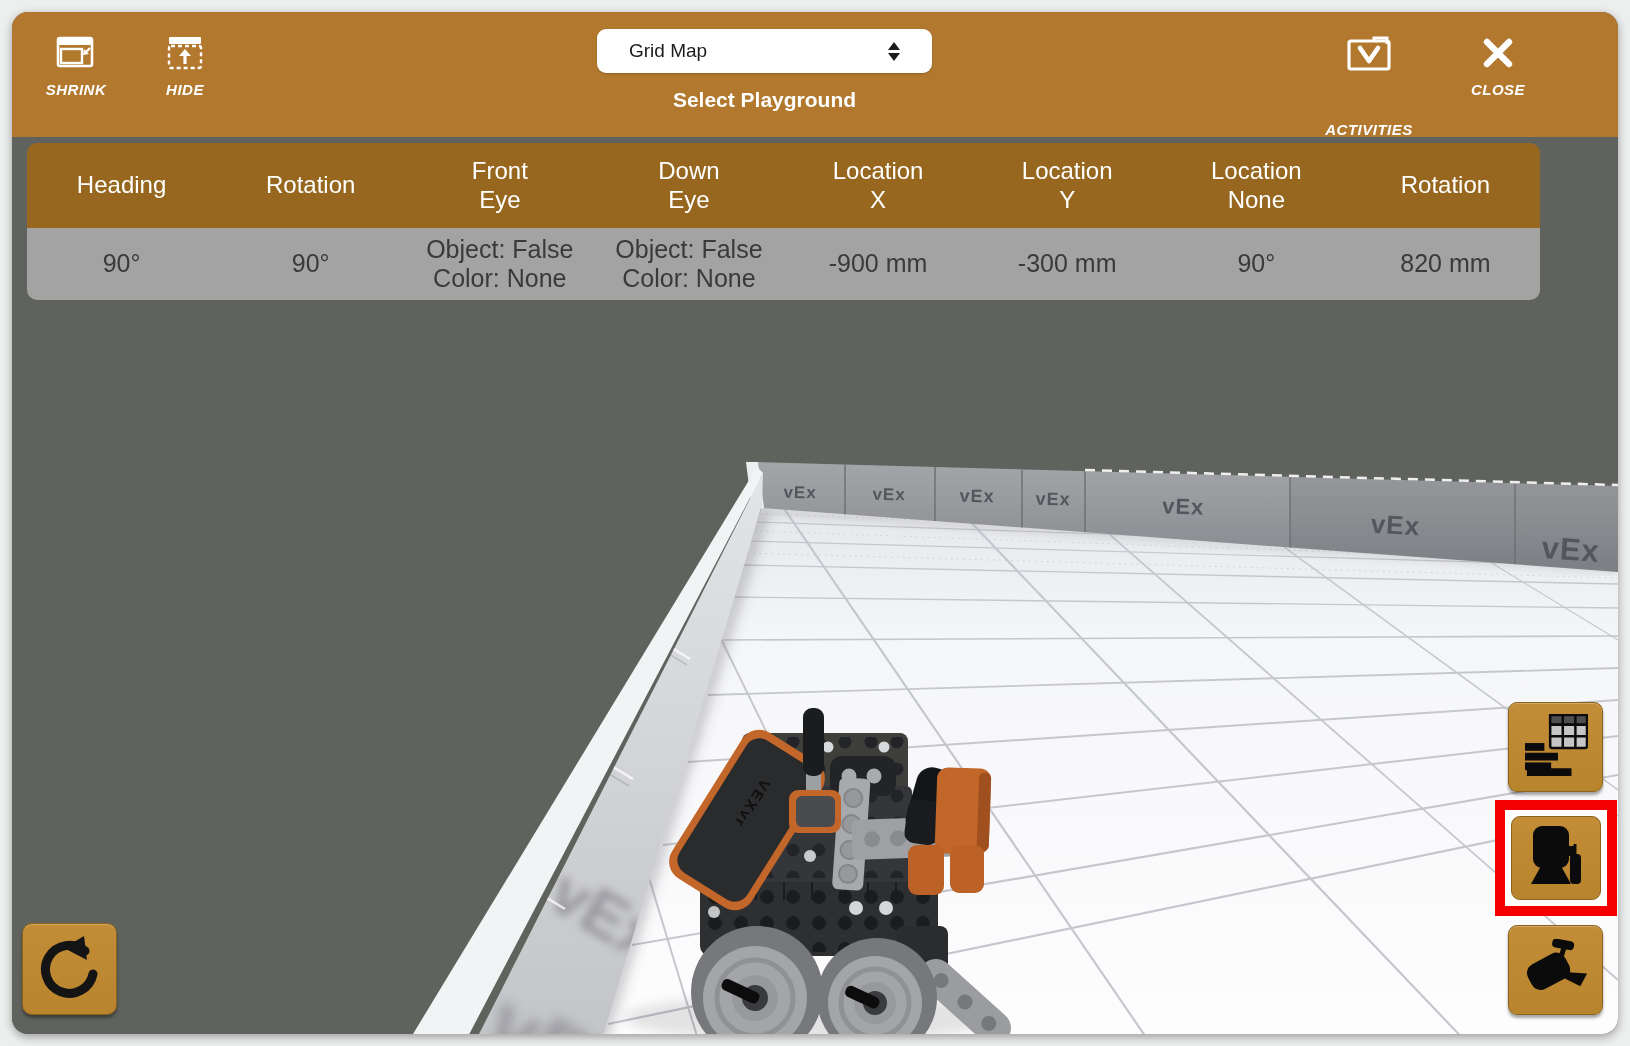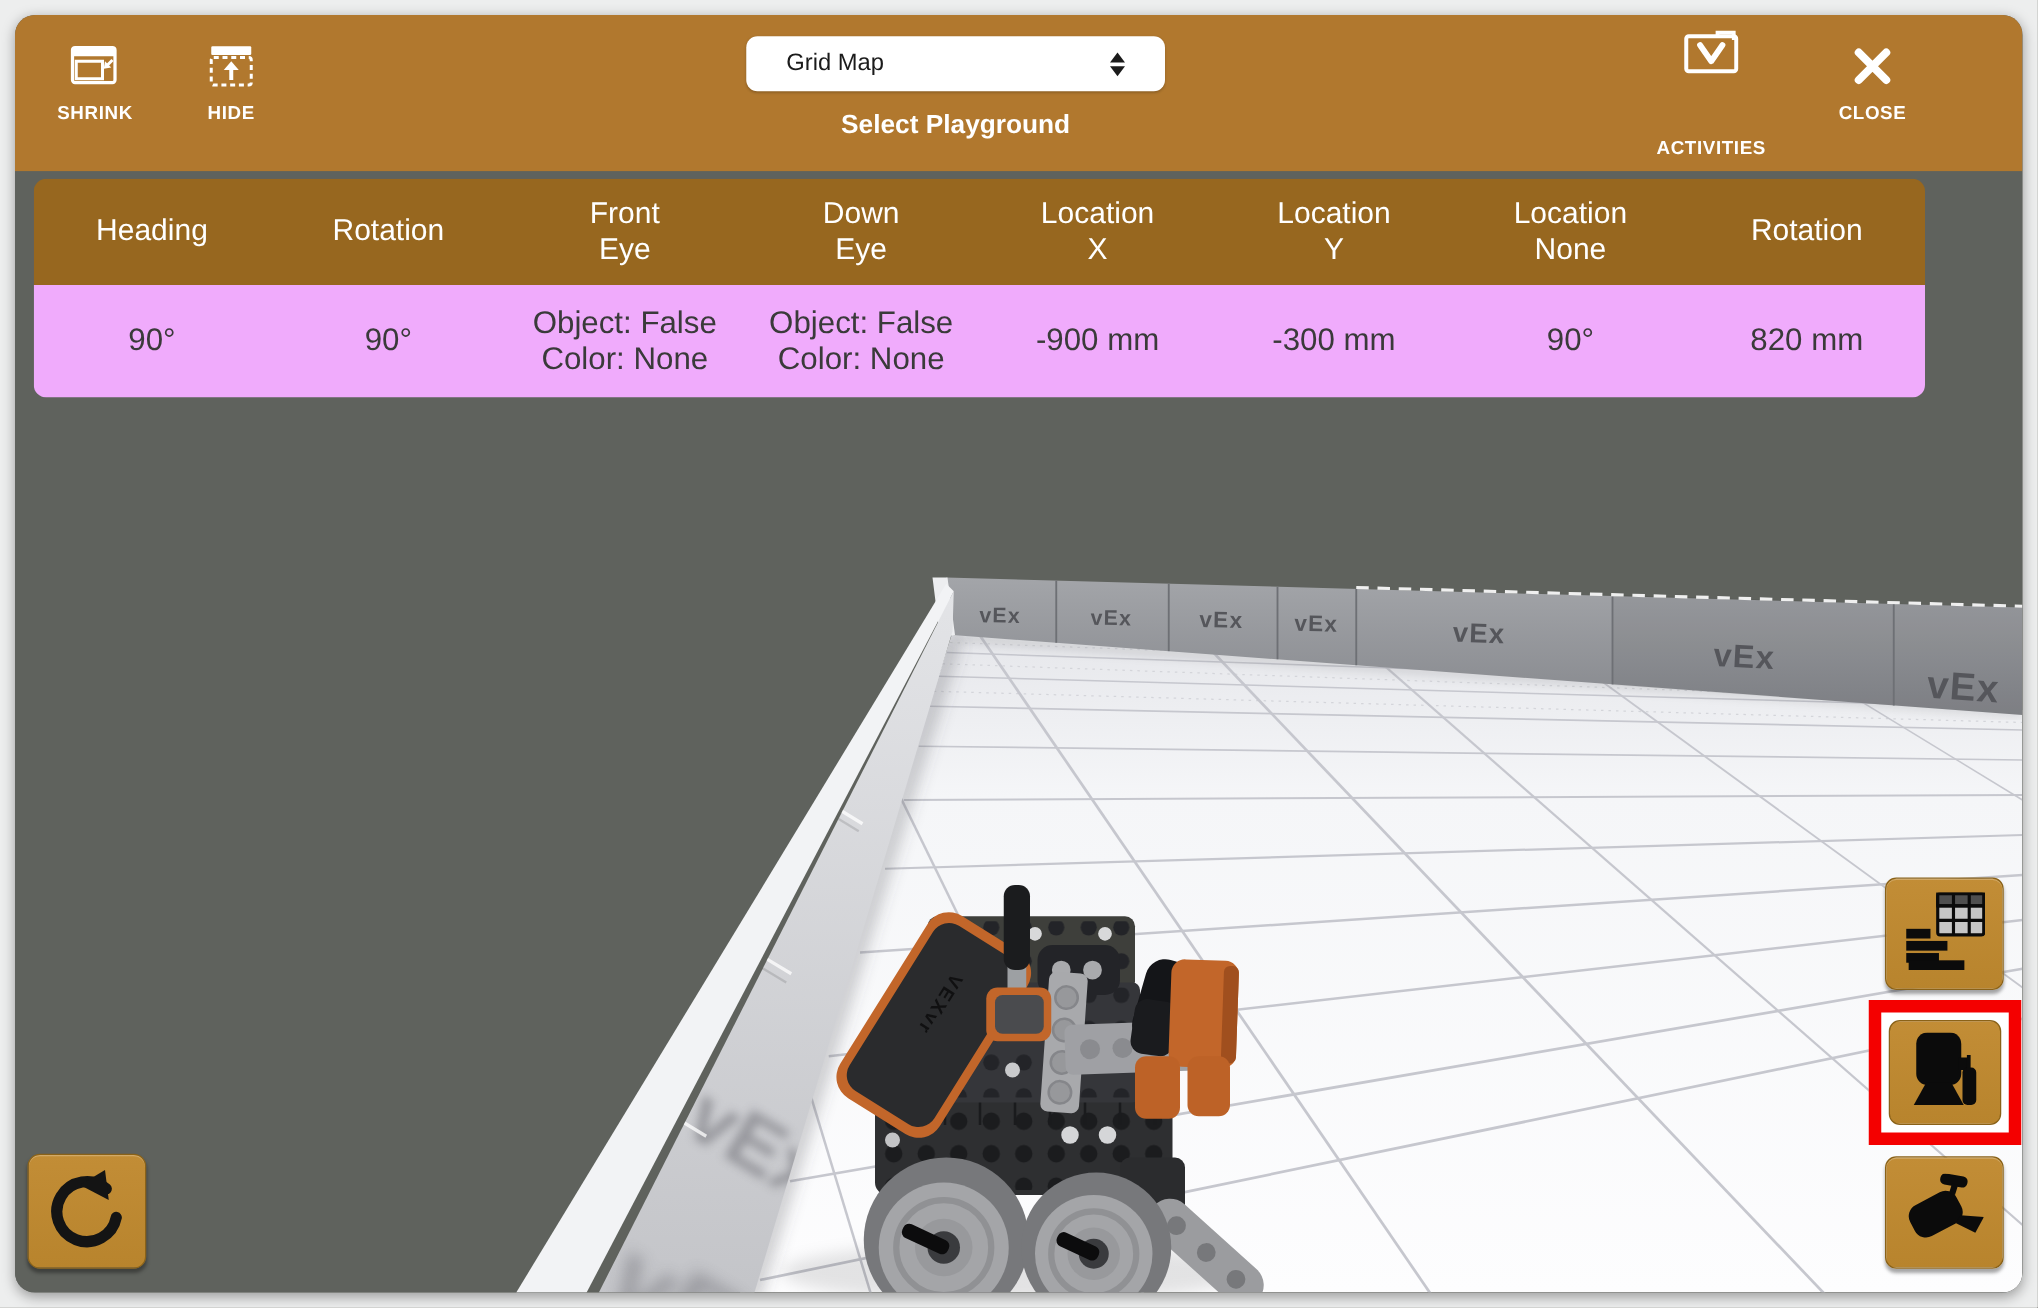--- a/index.html
+++ b/index.html
@@ -4,39 +4,39 @@
 <style>
   html,body{margin:0;padding:0;background:#EDEEEE;}
   .stage{position:relative;width:1630px;height:1046px;background:#EDEEEE;overflow:hidden;
          font-family:"Liberation Sans",sans-serif;-webkit-font-smoothing:antialiased;}
   .window{position:absolute;left:12px;top:12px;width:1606px;height:1022px;border-radius:16px;
           background:#5F625D;overflow:hidden;box-shadow:0 3px 10px rgba(0,0,0,.35);}
   
   .topbar{position:absolute;left:0;top:0;width:100%;height:125px;background:#B1782E;}
   .tb-btn{position:absolute;display:flex;flex-direction:column;align-items:center;gap:7px;
           color:#fff;cursor:pointer;}
-  .tb-btn .lbl{font-size:15px;font-weight:bold;letter-spacing:.5px;}
+  .tb-btn .lbl{font-size:15px;font-weight:bold;letter-spacing:.5px;font-style:italic;}
   .tb-shrink{left:23px;top:24px;width:82px;}
   .tb-hide{left:132px;top:24px;width:82px;justify-content:flex-end;}
-  .tb-activities{left:1296px;top:12px;width:122px;gap:45px;}
+  .tb-activities{left:1296px;top:24px;width:122px;gap:45px;}
   .tb-close{left:1445px;top:24px;width:82px;}
   .select{position:absolute;left:585px;top:17px;width:335px;height:44px;background:#fff;
           border-radius:9px;display:flex;align-items:center;padding:0 32px;box-sizing:border-box;
           font-size:19px;color:#1b1b1b;cursor:pointer;box-shadow:0 1px 2px rgba(0,0,0,.2);}
   .select .arrows{margin-left:auto;display:flex;flex-direction:column;gap:3px;align-items:center;}
   .select .tri-up{width:0;height:0;border-left:6px solid transparent;border-right:6px solid transparent;
           border-bottom:8px solid #1b1b1b;}
   .select .tri-dn{width:0;height:0;border-left:6px solid transparent;border-right:6px solid transparent;
           border-top:8px solid #1b1b1b;}
   .select-caption{position:absolute;left:585px;top:76px;width:335px;text-align:center;color:#ffffff;
           font-weight:bold;font-size:21px;}
   
   .sensor-table{position:absolute;left:15px;top:131px;width:1513px;border-radius:10px;overflow:hidden;z-index:3;}
   .st-head{display:grid;grid-template-columns:repeat(8,1fr);height:85px;background:#97671F;}
-  .st-row{display:grid;grid-template-columns:repeat(8,1fr);height:90px;background:#f0abfc;}
+  .st-row{display:grid;grid-template-columns:repeat(8,1fr);height:72px;background:#a3a3a3;}
   .st-cell{display:flex;flex-direction:column;align-items:center;justify-content:center;
            text-align:center;line-height:1.18;}
   .st-head .st-cell{color:#fff;font-size:24px;}
   .st-row .st-cell{color:#3A3A3A;font-size:25px;}
   
   .scene{position:absolute;left:0;top:125px;width:1606px;height:897px;z-index:1;}
   
   .icon-btn{position:absolute;width:95px;height:90px;border-radius:9px;box-sizing:border-box;
         background:linear-gradient(#C28D36,#B8842D);border:1px solid #8A6218;z-index:4;cursor:pointer;
         display:flex;align-items:center;justify-content:center;

